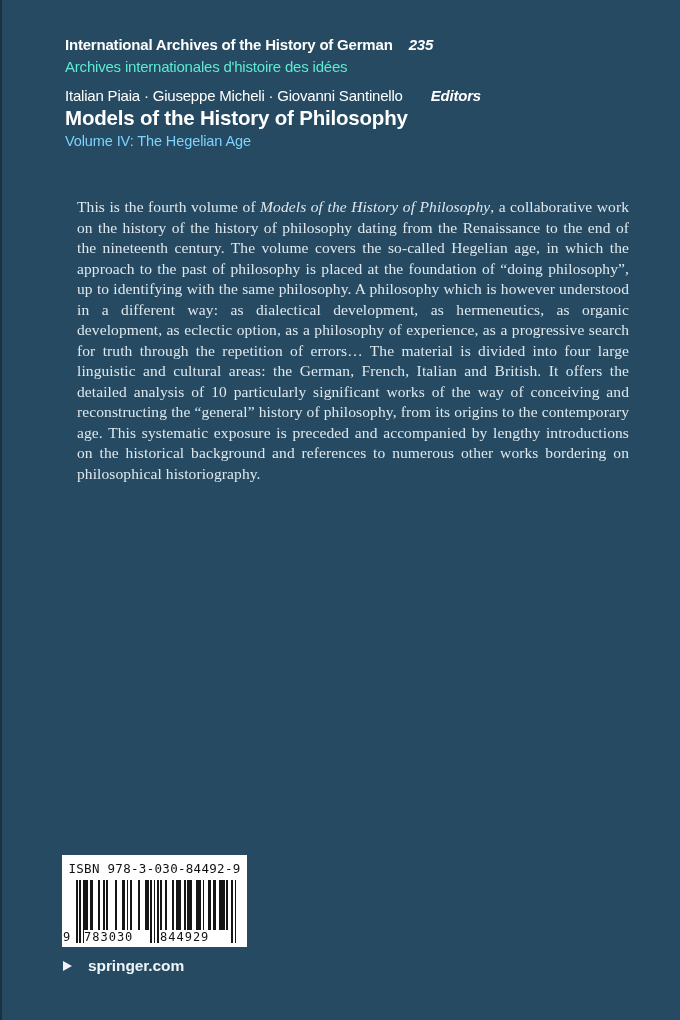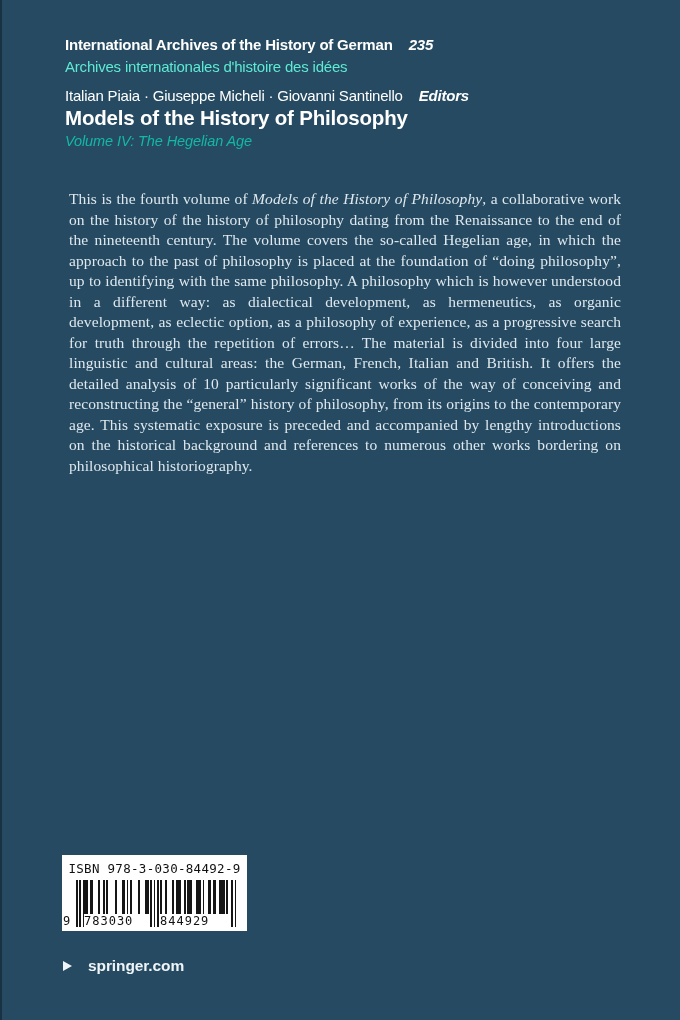--- a/index.html
+++ b/index.html
@@ -25,47 +25,47 @@
   .series-num { margin-left:16px; font-weight:bold;font-style:italic; }
   .series-line2 {
     position:absolute; left:65px; top:58px;
     font-size:15px; font-weight:normal; color:#5eead4;
     letter-spacing:-0.2px; white-space:nowrap;
   }
   .editors-line {
     position:absolute; left:65px; top:87px;
     font-size:15px; color:#ffffff; letter-spacing:-0.2px; white-space:nowrap;
   }
-  .editors-label { font-style:italic; font-weight:bold; margin-left:16px; }
+  .editors-label { font-style:italic; font-weight:bold; margin-left:28px; }
   .book-title {
     position:absolute; left:65px; top:106px;
     font-size:20.5px; font-weight:bold; color:#ffffff;
     letter-spacing:-0.2px; white-space:nowrap; margin:0;
   }
   .book-subtitle {
     position:absolute; left:65px; top:133px;
-    font-size:14.5px; color:#14b8a6; letter-spacing:-0.1px; white-space:nowrap;font-style:italic;
+    font-size:14.5px; color:#7dd3fc; letter-spacing:-0.1px; white-space:nowrap;
   }
 
   
   .blurb {
     position:absolute; left:65px; top:185px; width:552px;
-    margin:4px;
+    margin:12px;
     font-family:"Liberation Serif", serif;
     font-size:15.5px; line-height:20.5px;
     color:#dfe8ee;
     text-align:justify;
     letter-spacing:0.1px;
   }
   .blurb .it { font-style:italic; }
 
   
   .barcode-box {
     position:absolute; left:62px; top:855px;
-    width:185px; height:76px;
+    width:185px; height:92px;
     background:#ffffff;
   }
   .isbn-label {
     position:absolute; top:6px; left:0; right:0;
     text-align:center;
     font-family:"DejaVu Sans Mono", monospace;
     font-size:12.5px; color:#111111; letter-spacing:0.3px;
     white-space:nowrap;
   }
   .bars-wrap {

